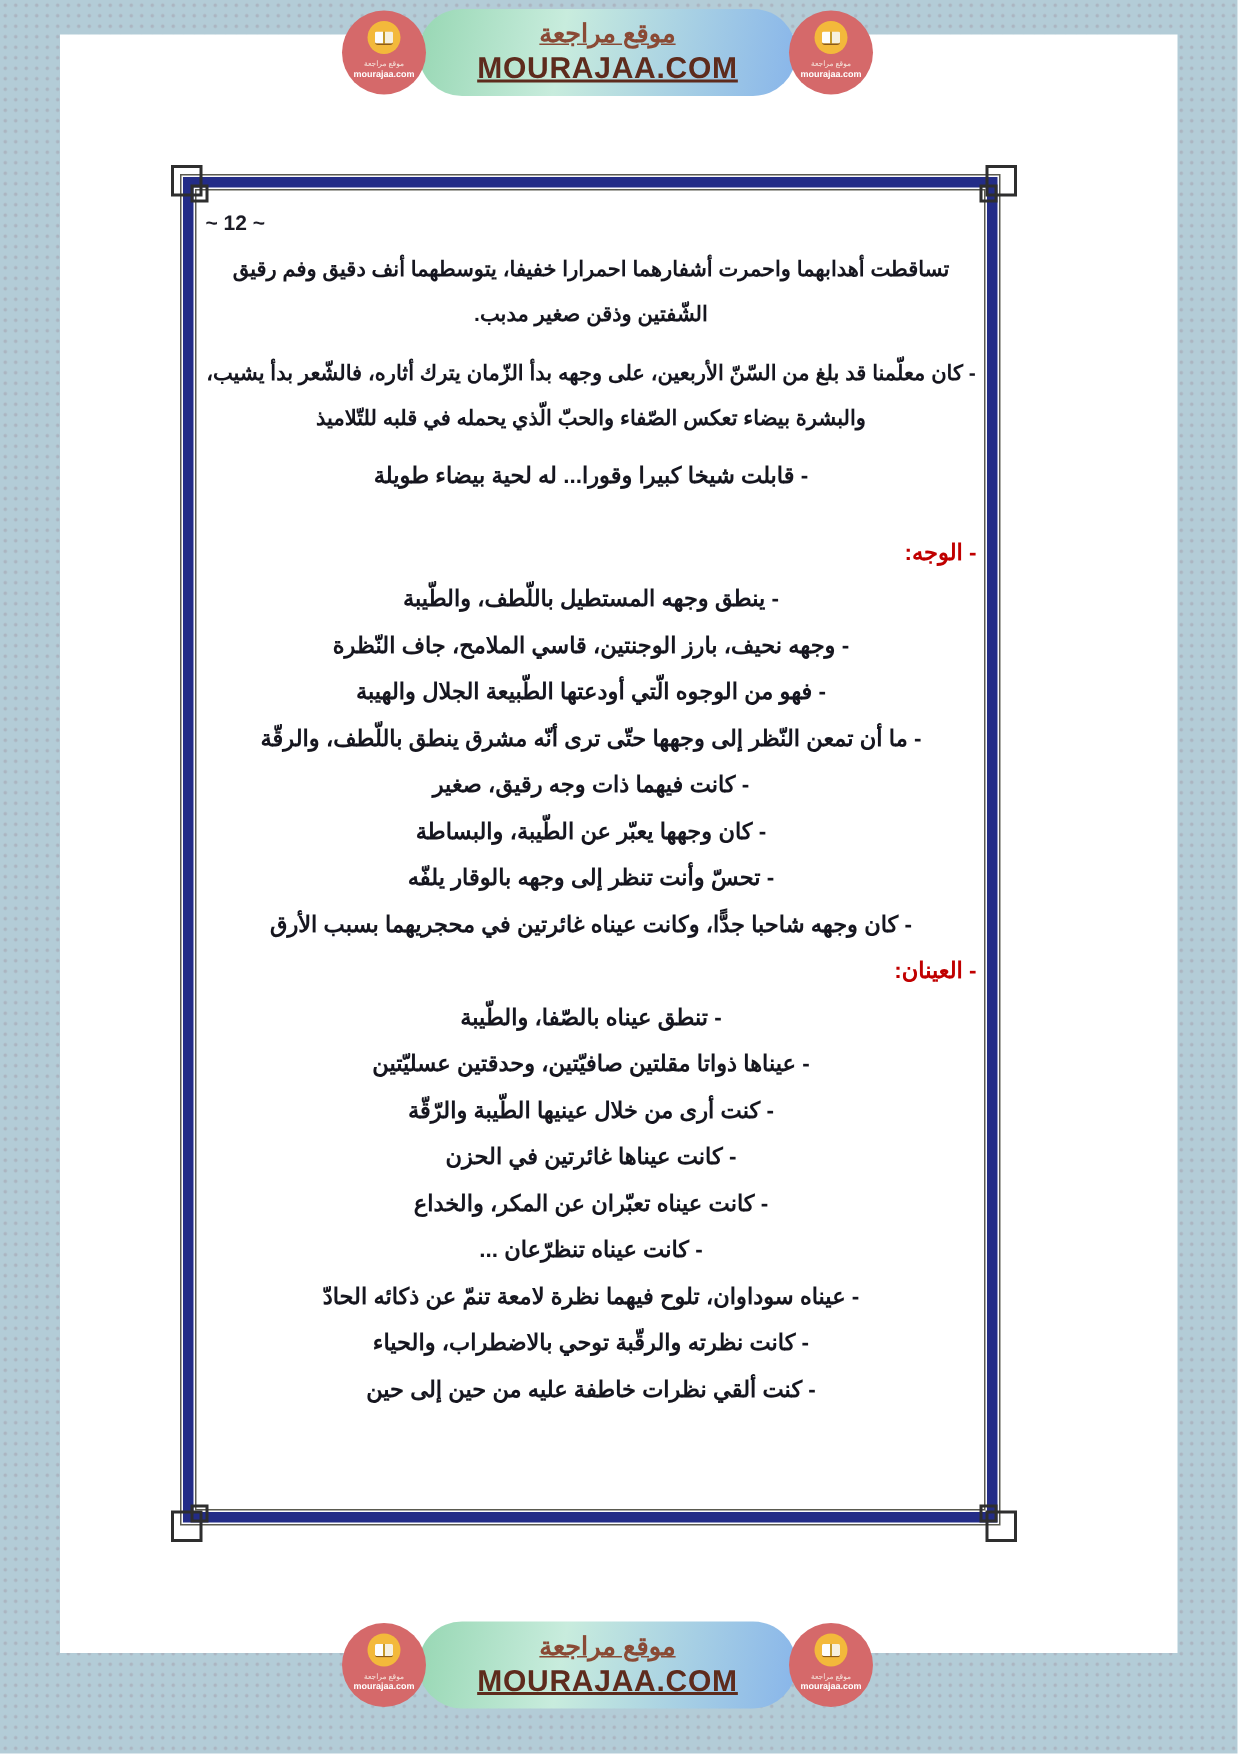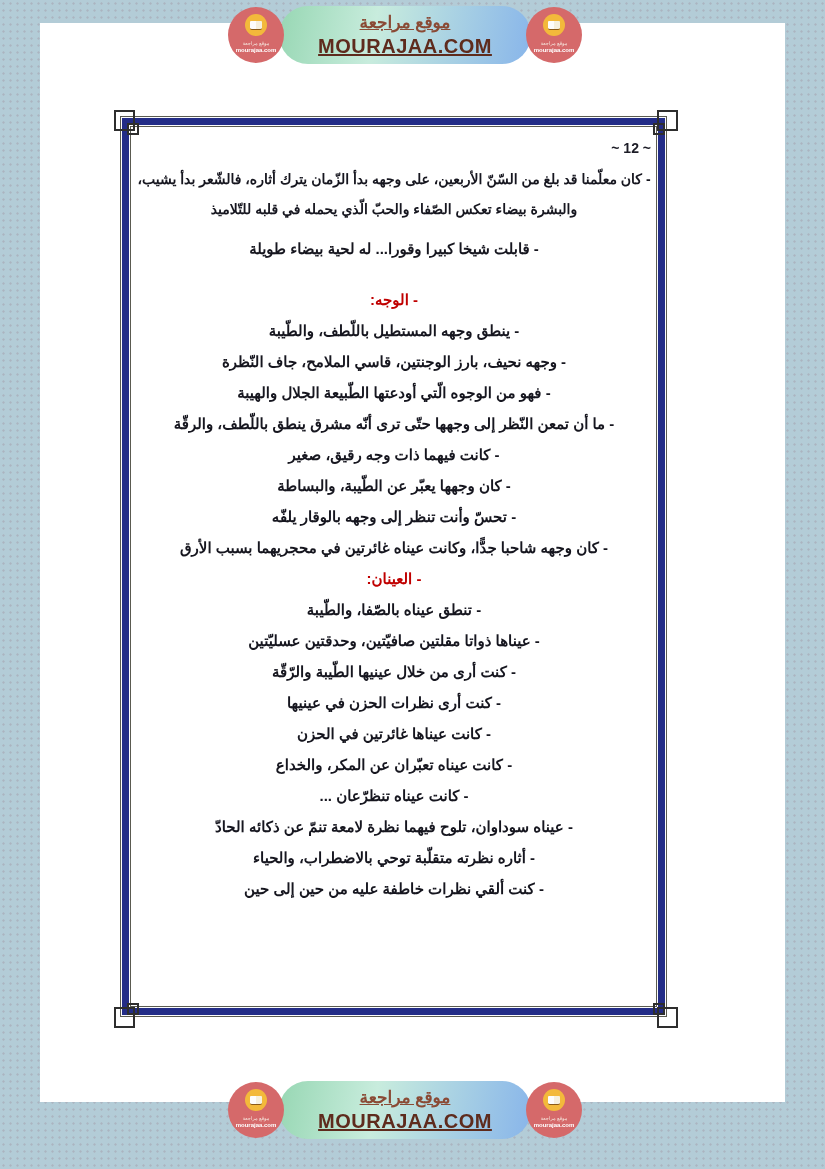--- a/index.html
+++ b/index.html
@@ -51,24 +51,24 @@
   .corner.tr{left:657px;top:110px;}  .corner.tr::after{left:-6px;bottom:-6px;}
   .corner.bl{left:114px;top:1007px;} .corner.bl::after{right:-6px;top:-6px;}
   .corner.br{left:657px;top:1007px;} .corner.br::after{left:-6px;top:-6px;}
 
   
   .doc{
     position:absolute;left:137px;top:138px;width:514px;
     direction:rtl;text-align:center;
     color:#16161f;font-weight:bold;font-size:15px;
   }
-  .page-num{direction:ltr;text-align:right;font-size:14px;color:#1c1c26;margin-bottom:6px;line-height:20px;}
+  .page-num{direction:ltr;text-align:left;font-size:14px;color:#1c1c26;margin-bottom:6px;line-height:20px;}
   .para{line-height:30px;margin-bottom:9px;font-size:14px;}
   .line{line-height:31px;}
-  .heading{color:#c00000;line-height:31px;}
+  .heading{color:#c00000;line-height:31px;text-align:right;}
   .heading.h-first{margin-top:20px;}
 </style>
 </head>
 <body>
 
 <div id="screen">
 
   <div class="sheet"></div>
 
   <div class="banner top">
@@ -94,43 +94,43 @@
 
   <div class="frame"></div>
   <div class="corner tl"></div>
   <div class="corner tr"></div>
   <div class="corner bl"></div>
   <div class="corner br"></div>
 
   <div class="doc">
     <div class="page-num">~ 12 ~</div>
 
+    <div class="para">تساقطت أهدابهما واحمرت أشفارهما احمرارا خفيفا، يتوسطهما أنف دقيق وفم رقيق الشّفتين وذقن صغير مدبب.</div>
     <div class="para">- كان معلّمنا قد بلغ من السّنّ الأربعين، على وجهه بدأ الزّمان يترك أثاره، فالشّعر بدأ يشيب، والبشرة بيضاء تعكس الصّفاء والحبّ الّذي يحمله في قلبه للتّلاميذ</div>
     <div class="line">- قابلت شيخا كبيرا وقورا... له لحية بيضاء طويلة</div>
 
     <div class="heading h-first">- الوجه:</div>
     <div class="line">- ينطق وجهه المستطيل باللّطف، والطّيبة</div>
     <div class="line">- وجهه نحيف، بارز الوجنتين، قاسي الملامح، جاف النّظرة</div>
     <div class="line">- فهو من الوجوه الّتي أودعتها الطّبيعة الجلال والهيبة</div>
     <div class="line">- ما أن تمعن النّظر إلى وجهها حتّى ترى أنّه مشرق ينطق باللّطف، والرقّة</div>
     <div class="line">- كانت فيهما ذات وجه رقيق، صغير</div>
     <div class="line">- كان وجهها يعبّر عن الطّيبة، والبساطة</div>
     <div class="line">- تحسّ وأنت تنظر إلى وجهه بالوقار يلفّه</div>
     <div class="line">- كان وجهه شاحبا جدًّا، وكانت عيناه غائرتين في محجريهما بسبب الأرق</div>
 
     <div class="heading">- العينان:</div>
     <div class="line">- تنطق عيناه بالصّفا، والطّيبة</div>
     <div class="line">- عيناها ذواتا مقلتين صافيّتين، وحدقتين عسليّتين</div>
     <div class="line">- كنت أرى من خلال عينيها الطّيبة والرّقّة</div>
-    <div class="line">- كنت أرى نظرات الحزن في عينيها</div>
     <div class="line">- كانت عيناها غائرتين في الحزن</div>
     <div class="line">- كانت عيناه تعبّران عن المكر، والخداع</div>
     <div class="line">- كانت عيناه تنظرّعان ...</div>
     <div class="line">- عيناه سوداوان، تلوح فيهما نظرة لامعة تنمّ عن ذكائه الحادّ</div>
-    <div class="line">- أثاره نظرته متقلّبة توحي بالاضطراب، والحياء</div>
+    <div class="line">- كانت نظرته والرقّبة توحي بالاضطراب، والحياء</div>
     <div class="line">- كنت ألقي نظرات خاطفة عليه من حين إلى حين</div>
   </div>
 
   <div class="banner bottom">
     <div class="badge left">
       <div class="badge-circle">
         <div class="book-icon"></div>
       </div>
       <div class="badge-ar">موقع مراجعة</div>
       <div class="badge-domain">mourajaa.com</div>

